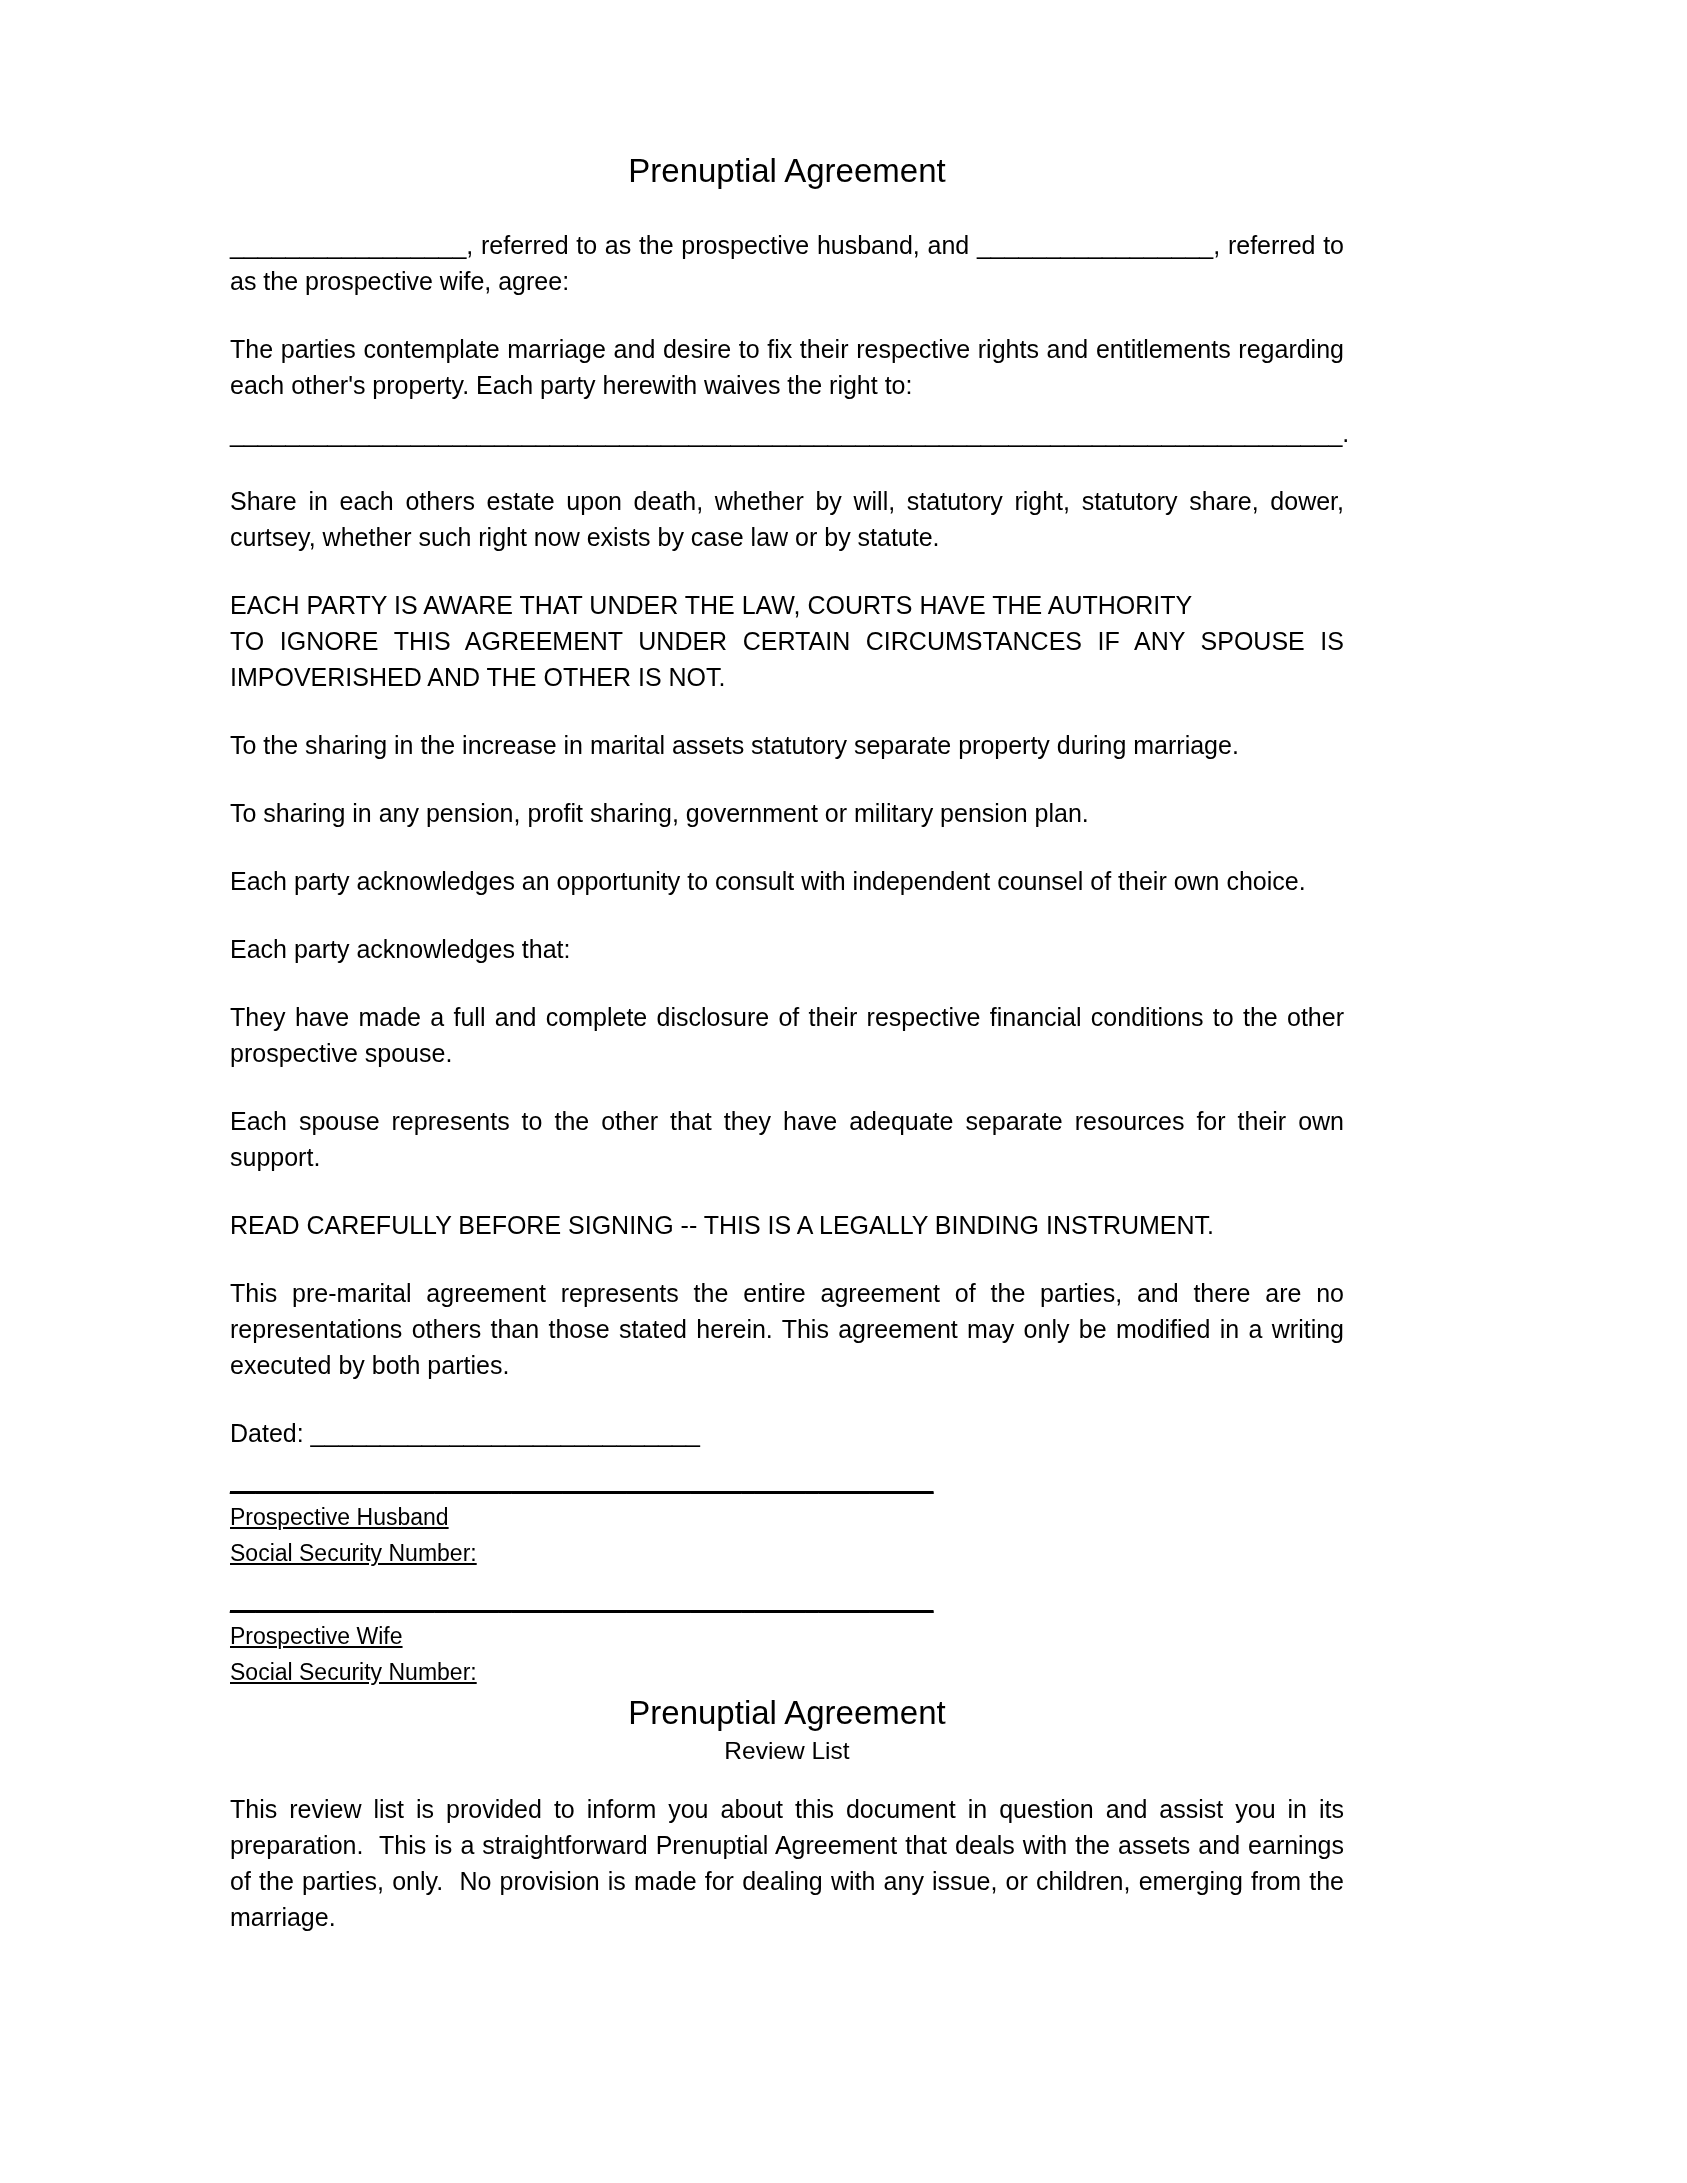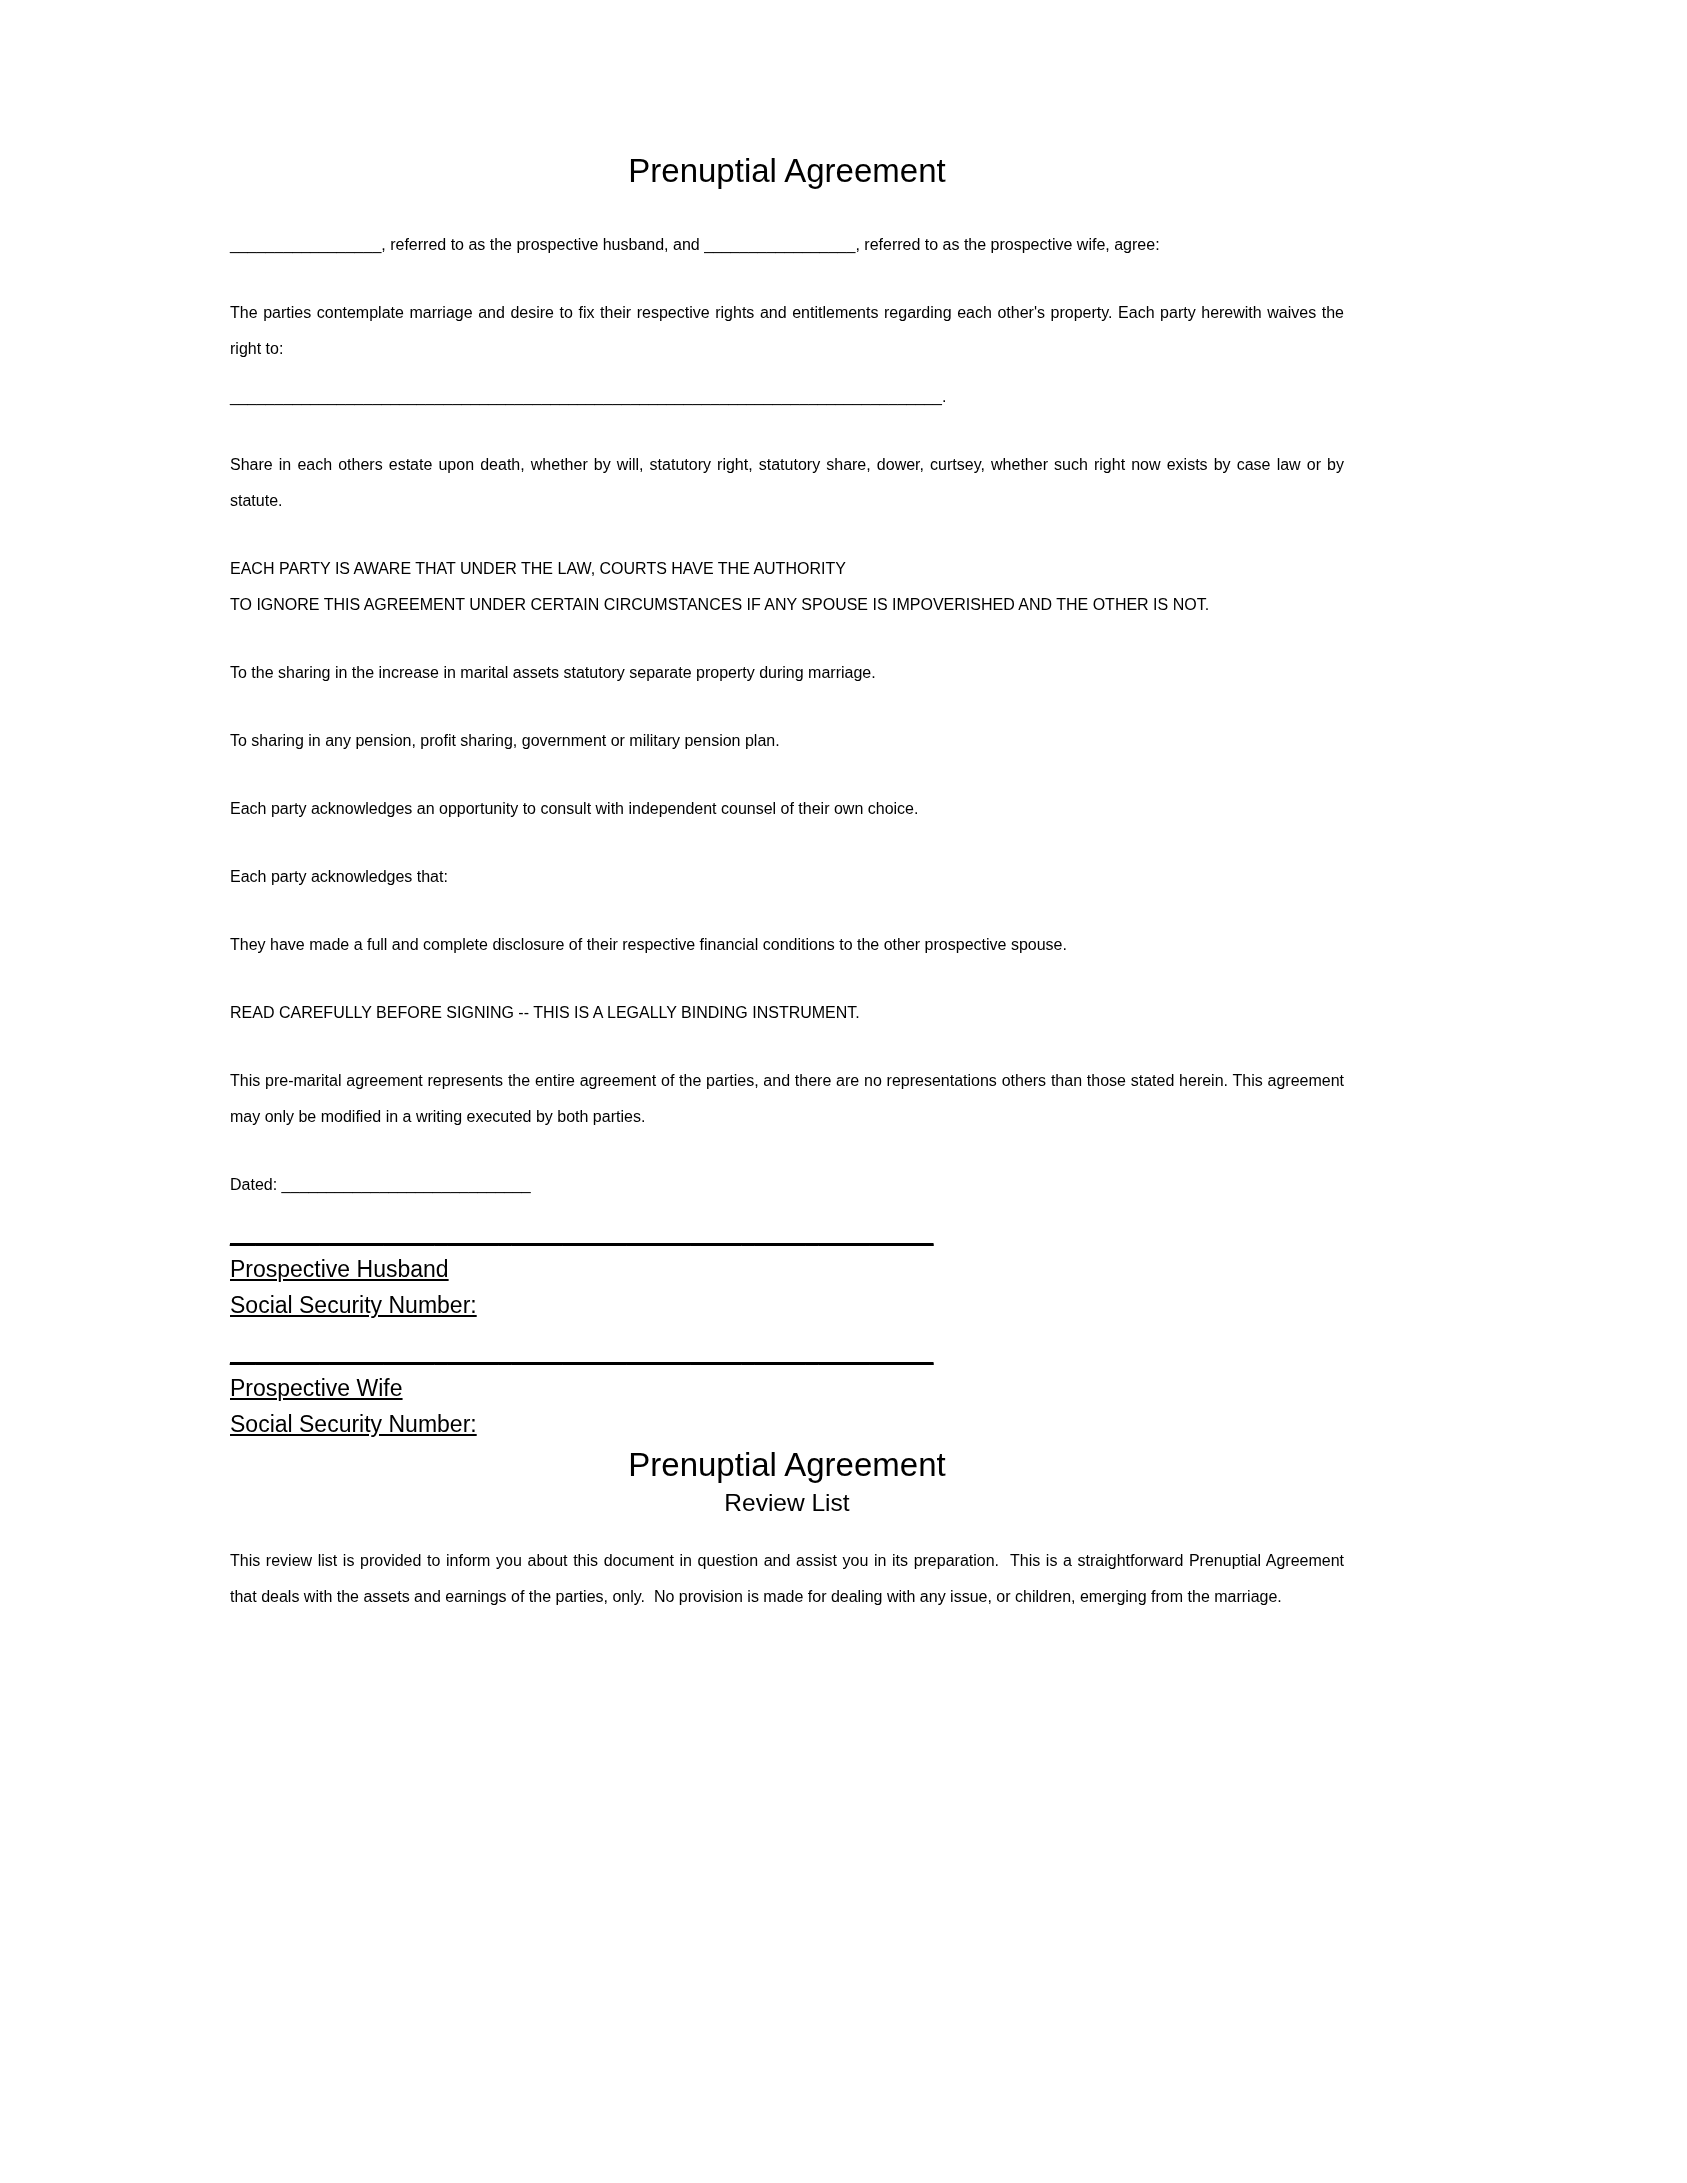--- a/index.html
+++ b/index.html
@@ -20,21 +20,21 @@
   }
   .doc-title {
     font-size: 33px;
     font-weight: 400;
     line-height: 42px;
     text-align: center;
     margin: 0 0 35px 0;
     white-space: pre-wrap;
   }
   .para {
-    font-size: 16px;
+    font-size: 25px;
     line-height: 36px;
     text-align: justify;
     margin: 0 0 32px 0;
     white-space: pre-wrap;
   }
   .para [data-bind] { white-space: pre-wrap; }
   .line-block { display: block; }
   .blank-line { display: block; margin-top: 12.2px; }
   .dated { margin-bottom: 12.2px; }
   .sig-block { margin: 0 0 10.5px 0; text-decoration: underline; }
@@ -80,20 +80,21 @@
   <p class="para" data-bind="document.paragraphs.marital_assets">To the sharing in the increase in marital assets statutory separate property during marriage.</p>
 
   <p class="para" data-bind="document.paragraphs.pension">To sharing in any pension, profit sharing, government or military pension plan.</p>
 
   <p class="para" data-bind="document.paragraphs.counsel">Each party acknowledges an opportunity to consult with independent counsel of their own choice.</p>
 
   <p class="para" data-bind="document.paragraphs.acknowledges_that">Each party acknowledges that:</p>
 
   <p class="para" data-bind="document.paragraphs.disclosure">They have made a full and complete disclosure of their respective financial conditions to the other prospective spouse.</p>
 
+  <p class="para" data-bind="document.paragraphs.resources">Each spouse represents to the other that they have adequate separate resources for their own support.</p>
 
   <p class="para" data-bind="document.paragraphs.read_carefully">READ CAREFULLY BEFORE SIGNING -- THIS IS A LEGALLY BINDING INSTRUMENT.</p>
 
   <p class="para" data-bind="document.paragraphs.entire_agreement">This pre-marital agreement represents the entire agreement of the parties, and there are no representations others than those stated herein. This agreement may only be modified in a writing executed by both parties.</p>
 
   <p class="para dated" data-bind="document.dated">Dated: ____________________________</p>
 
   <div class="sig-block">
     <div class="sig-line" data-bind="document.signatures.husband.line">_______________________________________________________</div>
     <div class="sig-role" data-bind="document.signatures.husband.role">Prospective Husband</div>

